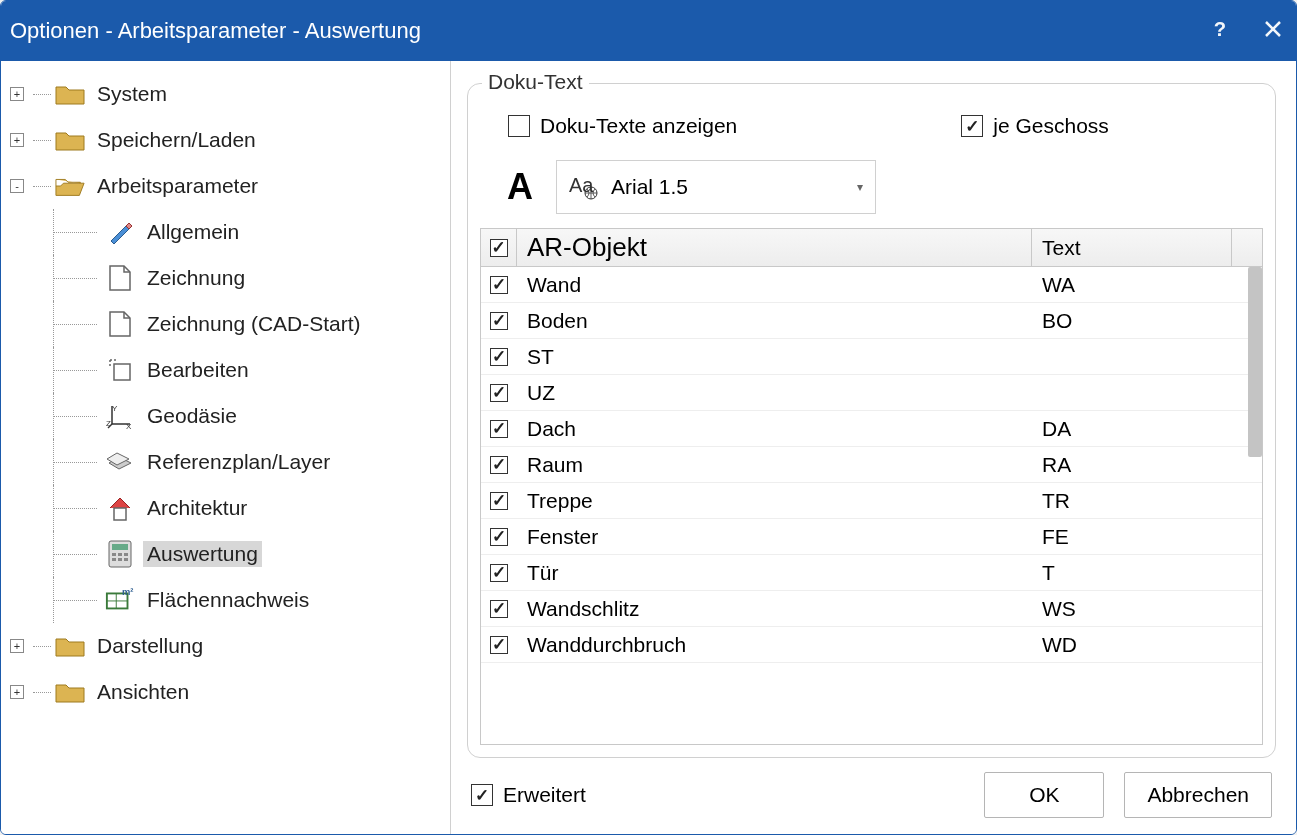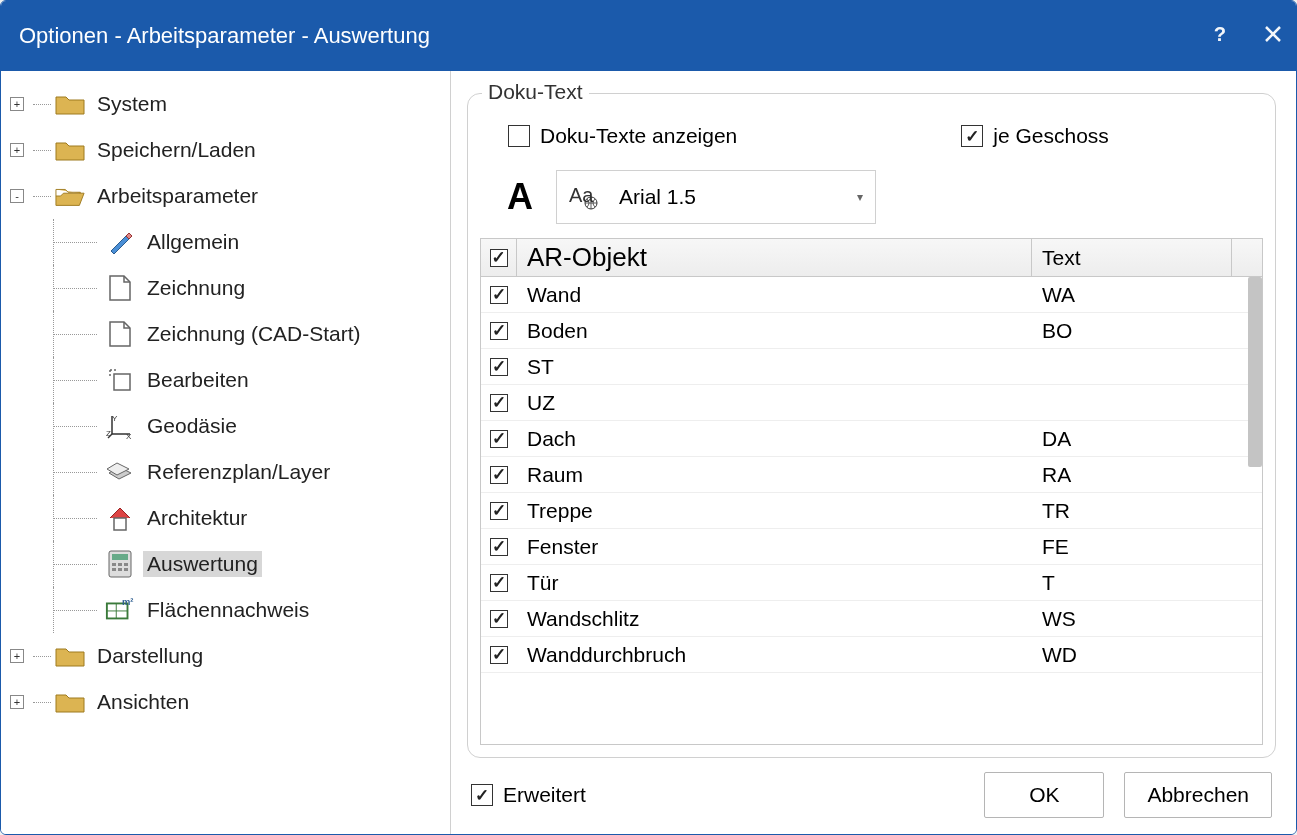--- a/index.html
+++ b/index.html
@@ -1,18 +1,18 @@
 <!DOCTYPE html>
 <html><head>
   <meta charset="utf-8">
   <style>
     * { box-sizing: border-box; margin: 0; padding: 0; font-family: 'Segoe UI', Tahoma, sans-serif; }
     body { background: #f0f0f0; width: 1297px; height: 835px; overflow: hidden; }
     .window { width: 1297px; height: 835px; background: #fff; border: 1px solid #1b5aab; border-radius: 6px; overflow: hidden; display: flex; flex-direction: column; }
-    .titlebar { background: #1b5aab; color: #fff; height: 70px; display: flex; align-items: center; justify-content: space-between; padding: 0 14px 0 18px; }
+    .titlebar { background: #1b5aab; color: #fff; height: 60px; display: flex; align-items: center; justify-content: space-between; padding: 0 14px 0 9px; }
     .titlebar-title { font-size: 22px; font-weight: 400; }
     .titlebar-controls { display: flex; gap: 32px; align-items: center; }
     .titlebar-icon { cursor: pointer; opacity: .95; }
     .body-area { flex: 1; display: flex; background: #fff; overflow: hidden; }
     
     .tree-panel { width: 450px; border-right: 1px solid #d0d0d0; padding: 10px 6px; overflow: auto; font-size: 21px; color: #222; }
     .tree-item { display: flex; align-items: center; height: 46px; position: relative; }
     .tree-toggle { width: 14px; height: 14px; border: 1px solid #888; display: flex; align-items: center; justify-content: center; font-size: 11px; line-height: 1; color: #333; background: #fff; margin-right: 6px; cursor: pointer; flex-shrink: 0; }
     .tree-icon { width: 30px; height: 30px; margin: 0 8px 0 4px; flex-shrink: 0; display: flex; align-items: center; justify-content: center; }
     .tree-label { cursor: pointer; padding: 1px 4px; }
@@ -20,21 +20,21 @@
     
     .right-panel { flex: 1; display: flex; flex-direction: column; padding: 8px 20px 12px 16px; }
     .groupbox { border: 1px solid #d0d0d0; border-radius: 13px; flex: 1; padding: 22px 12px 12px 12px; position: relative; margin-top: 14px; display: flex; flex-direction: column; }
     .groupbox-title { position: absolute; top: -14px; left: 14px; background: #fff; padding: 0 6px; font-size: 21px; color: #333; }
     .check-row { display: flex; align-items: center; gap: 52px; padding: 8px 0 18px 28px; }
     .check-pair { display: flex; align-items: center; gap: 10px; font-size: 21px; cursor: pointer; }
     .checkbox { width: 22px; height: 22px; border: 1px solid #333; background: #fff; display: flex; align-items: center; justify-content: center; flex-shrink: 0; }
     .checkbox.checked::after { content: '✓'; font-size: 17px; color: #222; font-weight: bold; line-height: 1; }
     .font-row { display: flex; align-items: center; gap: 18px; padding: 4px 0 14px 22px; }
     .font-big-a { font-size: 36px; font-weight: bold; color: #000; width: 36px; text-align: center; }
-    .font-select { border: 1px solid #d0d0d0; height: 54px; width: 320px; display: flex; align-items: center; padding: 0 12px; gap: 20px; cursor: pointer; background: #fff; }
+    .font-select { border: 1px solid #d0d0d0; height: 54px; width: 320px; display: flex; align-items: center; padding: 0 12px; gap: 12px; cursor: pointer; background: #fff; }
     .font-select-icon { position: relative; width: 30px; height: 30px; display: flex; align-items: center; justify-content: center; }
     .font-select-label { font-size: 21px; flex: 1; }
     .font-select-arrow { color: #666; font-size: 12px; }
     .table-wrap { flex: 1; border: 1px solid #c8c8c8; display: flex; flex-direction: column; overflow: hidden; position: relative; }
     .table-header { display: flex; background: linear-gradient(#f7f7f7,#ededed); border-bottom: 1px solid #c8c8c8; height: 38px; }
     .th-check { width: 36px; border-right: 1px solid #c8c8c8; display: flex; align-items: center; justify-content: center; }
     .th-obj { flex: 1; border-right: 1px solid #c8c8c8; display: flex; align-items: center; padding: 0 10px; font-size: 26px; }
     .th-text { width: 200px; display: flex; align-items: center; padding: 0 10px; font-size: 21px; border-right: 1px solid #c8c8c8; }
     .th-scroll { width: 30px; }
     .table-body { flex: 1; overflow: hidden; position: relative; }

